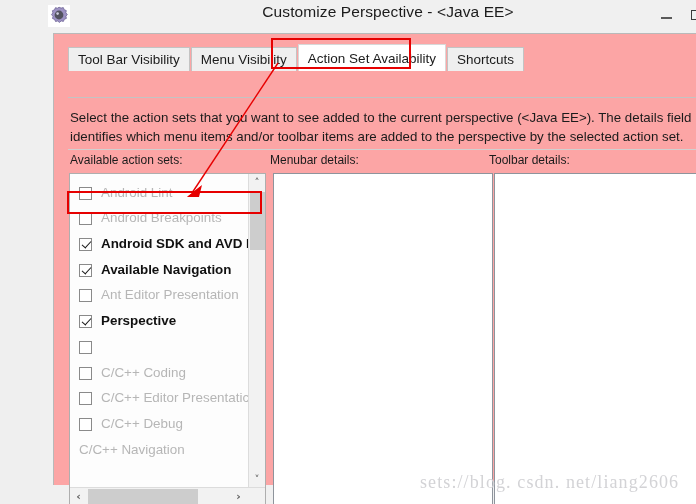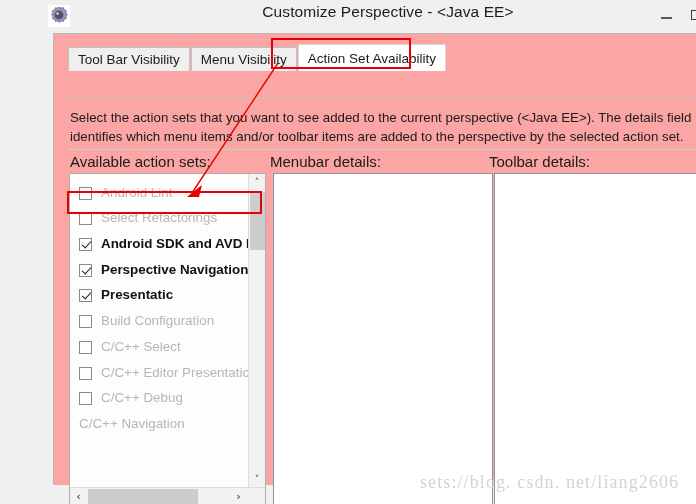--- a/index.html
+++ b/index.html
@@ -146,21 +146,21 @@
   #desc-rule {
     position: absolute;
     left: 14px; top: 115px;
     width: 655px; height: 1px;
     background: #d0d0d0;
   }
 
   
   .col-label {
     position: absolute;
-    font-size: 15px;
+    font-size: 12px;
     color: #1b1b1b;
     white-space: nowrap;
   }
   #label-available { left: 16px;  top: 119px; }
   #label-menubar   { left: 216px; top: 119px; }
   #label-toolbar   { left: 435px; top: 119px; }
 
   
   #list-frame {
     position: absolute;
@@ -347,60 +347,66 @@
     <div id="tabstrip">
       <div class="tab">
         <span>Tool Bar Visibility</span>
       </div>
       <div class="tab">
         <span>Menu Visibility</span>
       </div>
       <div class="tab selected">
         <span>Action Set Availability</span>
       </div>
+      <div class="tab">
+        <span>Shortcuts</span>
+      </div>
     </div>
     <div id="tab-underline"></div>
 
     <div id="description">Select the action sets that you want to see added to the current perspective (&lt;Java EE&gt;).  The details field identifies which menu items and/or toolbar items are added to the perspective by the selected action set.</div>
     <div id="desc-rule"></div>
 
     <div class="col-label" id="label-available">Available action sets:</div>
     <div class="col-label" id="label-menubar">Menubar details:</div>
     <div class="col-label" id="label-toolbar">Toolbar details:</div>
 
     <div id="list-frame">
       <div id="list-scrollport">
 
       <div class="list-row">
             <div class="cb"></div>
             <span class="row-label">Android Lint</span>
           </div>
           <div class="list-row">
             <div class="cb"></div>
-            <span class="row-label">Select Refactorings</span>
+            <span class="row-label">Android Breakpoints</span>
           </div>
           <div class="list-row enabled">
             <div class="cb checked"></div>
             <span class="row-label">Android SDK and AVD M</span>
           </div>
           <div class="list-row enabled">
             <div class="cb checked"></div>
-            <span class="row-label">Perspective Navigation</span>
+            <span class="row-label">Available Navigation</span>
+          </div>
+          <div class="list-row">
+            <div class="cb"></div>
+            <span class="row-label">Ant Editor Presentation</span>
           </div>
           <div class="list-row enabled">
             <div class="cb checked"></div>
-            <span class="row-label">Presentatic</span>
-          </div>
-          <div class="list-row">
-            <div class="cb"></div>
-            <span class="row-label">Build Configuration</span>
-          </div>
-          <div class="list-row">
-            <div class="cb"></div>
-            <span class="row-label">C/C++ Select</span>
+            <span class="row-label">Perspective</span>
+          </div>
+          <div class="list-row">
+            <div class="cb"></div>
+          </div>
+          <div class="list-row">
+            <div class="cb"></div>
+            <span class="row-label">C/C++ Coding</span>
           </div>
           <div class="list-row">
             <div class="cb"></div>
             <span class="row-label">C/C++ Editor Presentatic</span>
           </div>
           <div class="list-row">
             <div class="cb"></div>
             <span class="row-label">C/C++ Debug</span>
           </div>
           <div class="list-row">

